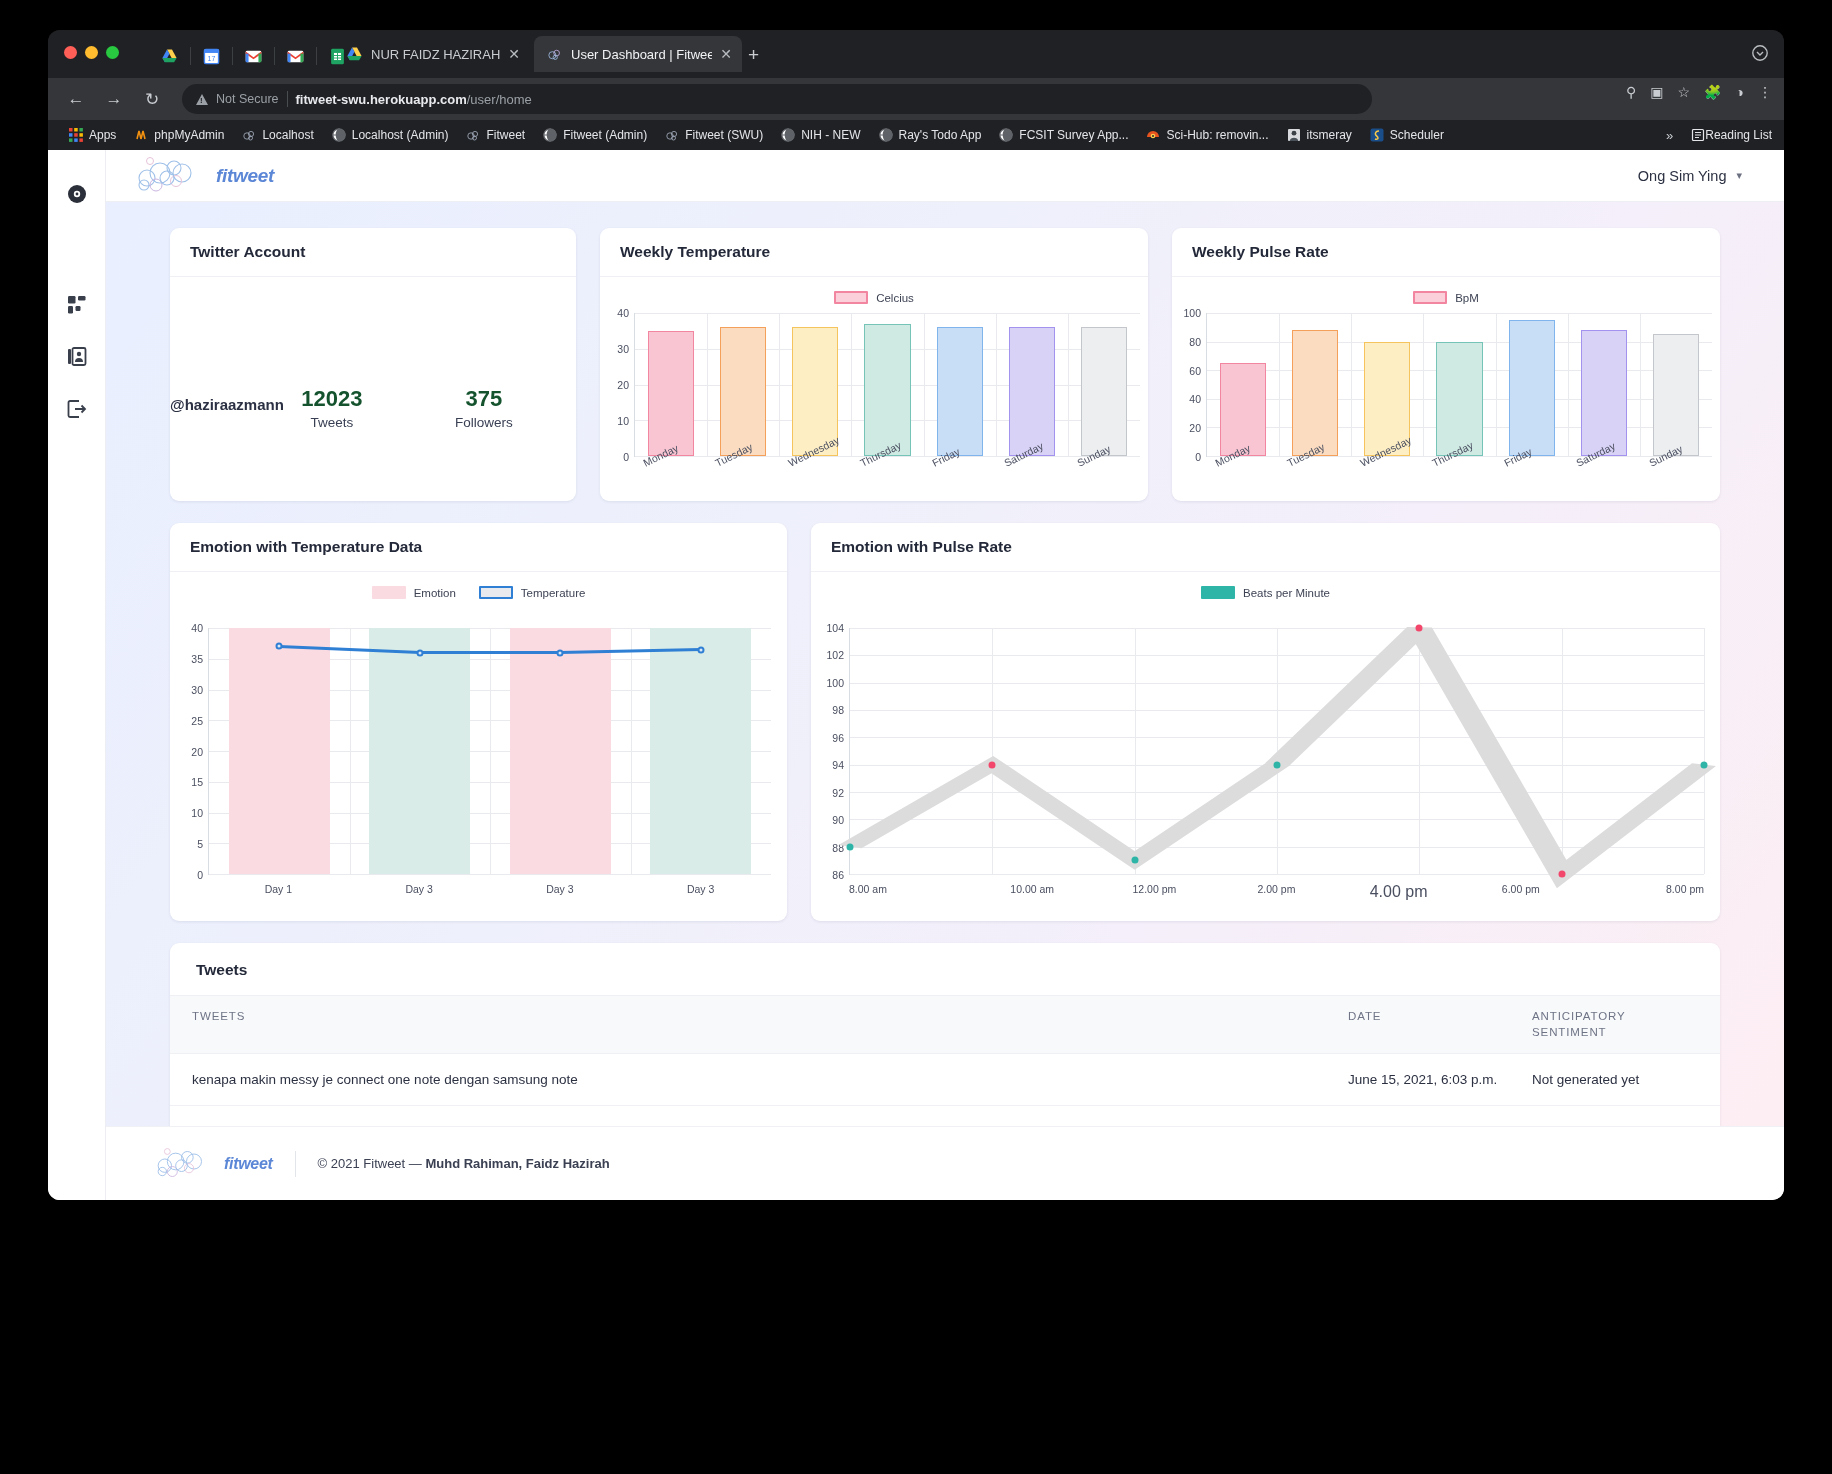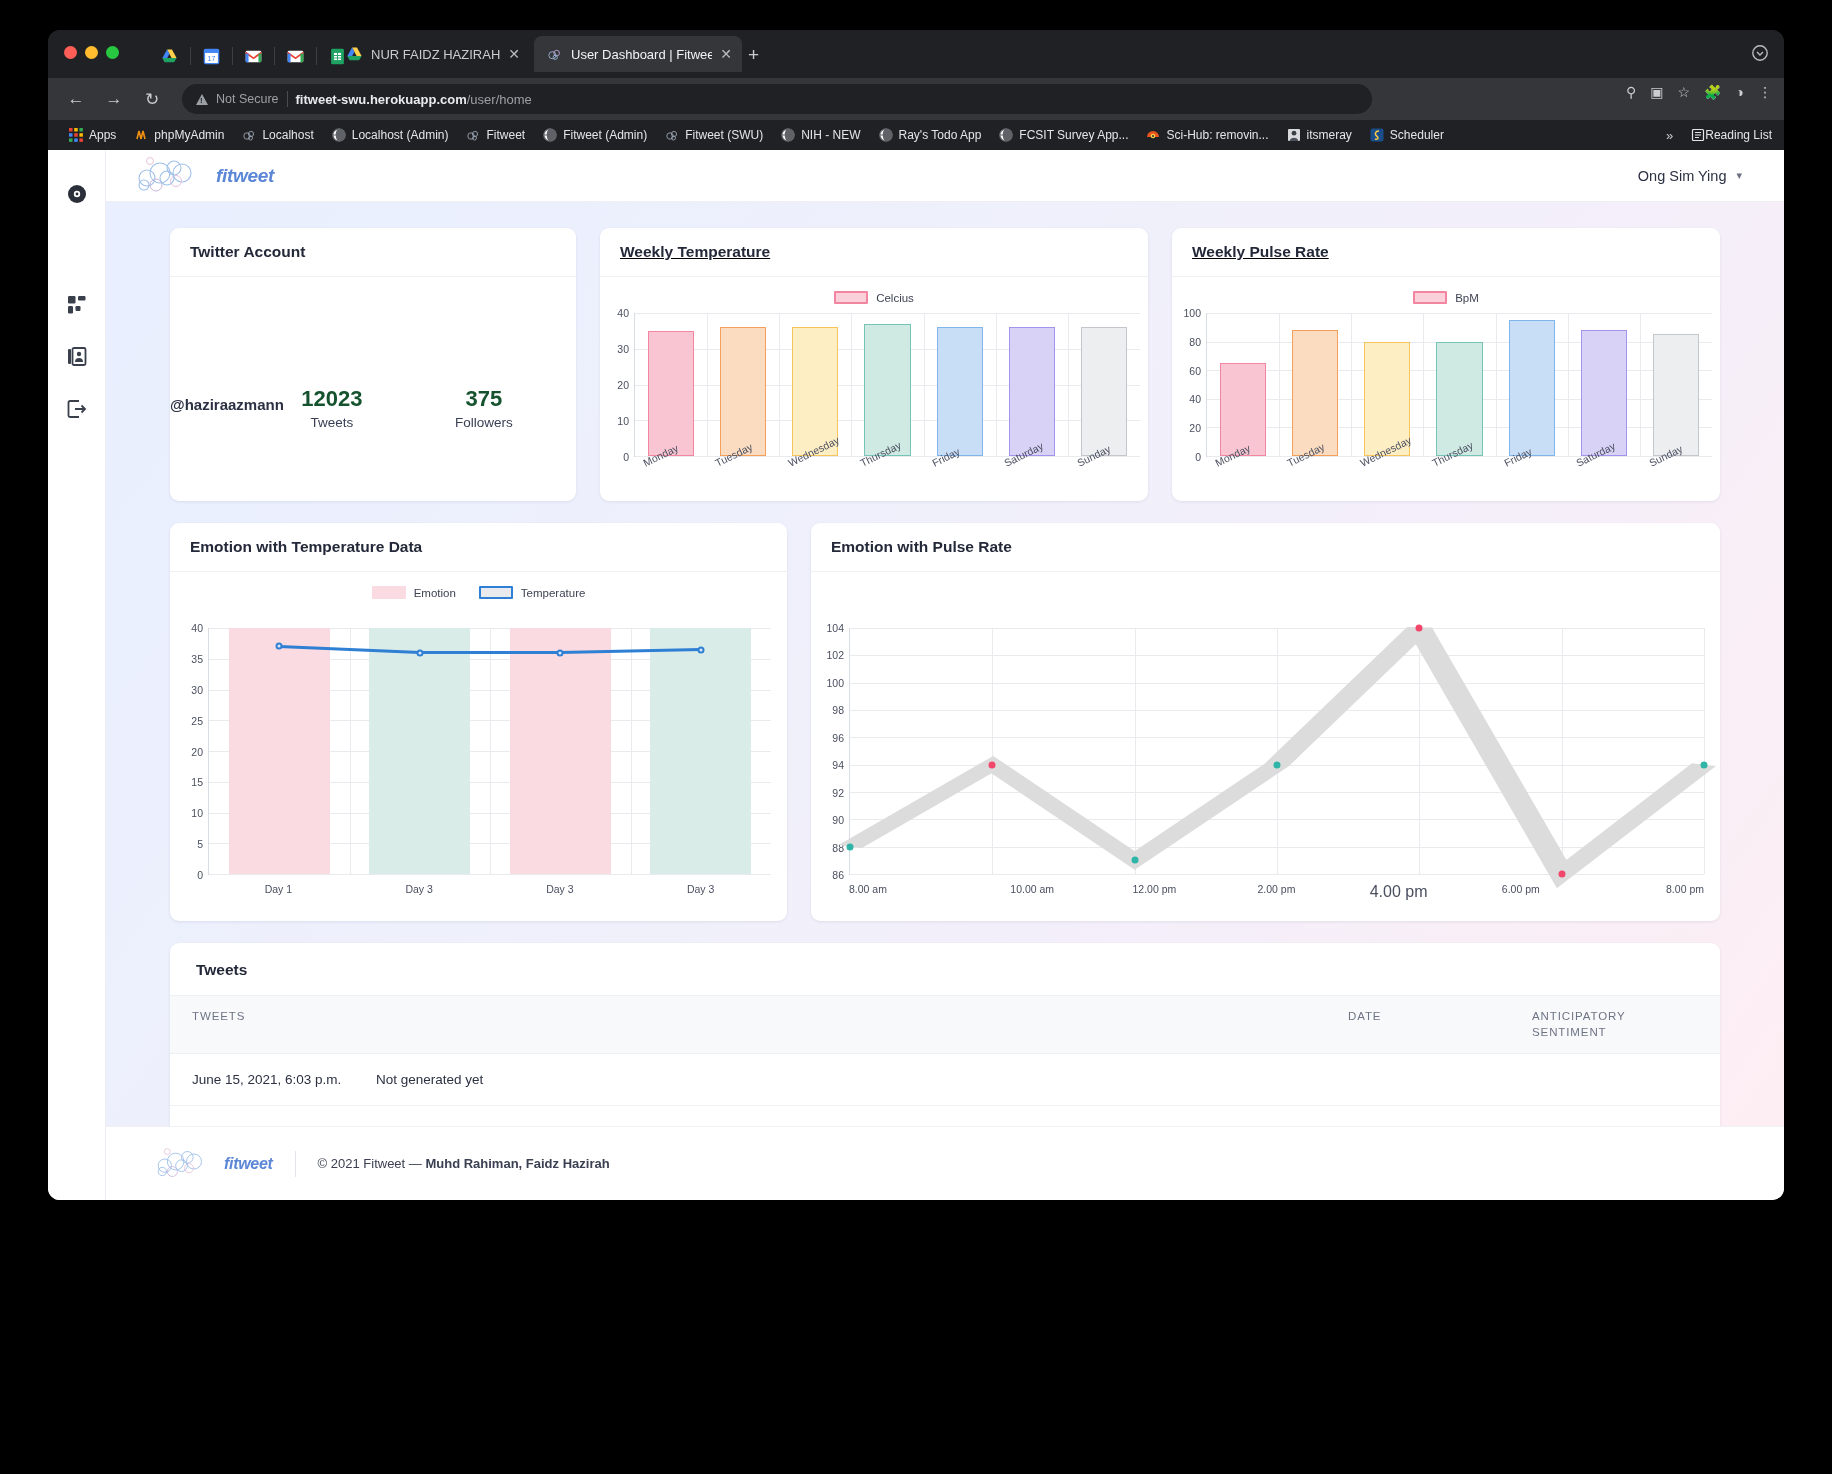--- a/index.html
+++ b/index.html
@@ -125,21 +125,21 @@
   .tw-body { display: flex; align-items: center; padding-top: 16px; }
   .tw-avatar { width: 62px; height: 62px; opacity: 0.08; }
   .tw-handle { margin-top: 14px; font-size: 15px; color: #2b3043; font-weight: 600; }
   .tw-stats { display: flex; gap: 56px; margin-top: 22px; }
   .tw-stat { text-align: center; min-width: 96px; }
   .tw-num { font-size: 22px; font-weight: bold; color: #14532d; }
   .tw-lab { font-size: 13.5px; color: #3a4054; margin-top: 3px; }
 
   
   .chart-card { width: 406px; height: 273px; }
-  .chart-card.wide { flex: 1; text-decoration: underline; }
+  .chart-card.wide { flex: 1; }
 
   .chart-area { position: absolute; inset: 0; }
   .legend { position: absolute; top: 14px; left: 0; right: 0; display: flex; justify-content: center;
             align-items: center; gap: 9px; font-size: 11.5px; color: #3e4354; }
   .legend-box { width: 34px; height: 13px; border-radius: 1px; }
   .legend-item { display:flex; align-items:center; gap:8px; }
 
   .plot { position: absolute; left: 0; right: 8px; top: 36px; bottom: 44px; display: flex; }
   .yaxis { width: 34px; position: relative; }
   .ytick { position: absolute; right: 5px; transform: translateY(-50%); font-size: 10.5px; color: #4a4f60; }
@@ -718,20 +718,26 @@
                       <div class="xlab flat">Day 3</div>
                       <div class="xlab flat">Day 3</div>
                     </div>
                   </div>
               </div>
             </div>
             <div class="card big-card big-right">
               <div class="card-head">Emotion with Pulse Rate</div>
               <div class="card-body">
                 <div class="chart-area" id="chart-emopulse">
+                    <div class="legend">
+                      <div class="legend-item">
+                        <div class="legend-box" style="background: rgb(46, 181, 168);"></div>
+                        <span>Beats per Minute</span>
+                      </div>
+                    </div>
                     <div class="big-plot">
                       <div class="big-yaxis">
                         <div class="ytick" style="top: 100%;">86</div>
                         <div class="ytick" style="top: 88.8889%;">88</div>
                         <div class="ytick" style="top: 77.7778%;">90</div>
                         <div class="ytick" style="top: 66.6667%;">92</div>
                         <div class="ytick" style="top: 55.5556%;">94</div>
                         <div class="ytick" style="top: 44.4444%;">96</div>
                         <div class="ytick" style="top: 33.3333%;">98</div>
                         <div class="ytick" style="top: 22.2222%;">100</div>
@@ -784,20 +790,21 @@
           </div>
 
           <div class="card tweets-card">
             <div class="tweets-title">Tweets</div>
             <div class="thead">
               <div class="th c-tweet">TWEETS</div>
               <div class="th c-date">DATE</div>
               <div class="th c-sent">ANTICIPATORY<br>SENTIMENT</div>
             </div>
             <div class="trow">
+              <div class="td c-tweet">kenapa makin messy je connect one note dengan samsung note</div>
               <div class="td c-date">June 15, 2021, 6:03 p.m.</div>
               <div class="td c-sent">Not generated yet</div>
             </div>
             <div class="trow">
               <div class="td c-tweet">dulu selalu tunggu2 fiesta dengan ija sekarang hm dua minggu lagi la aku tengok hahahahshsh</div>
               <div class="td c-date">June 12, 2021, 9:42 p.m.</div>
               <div class="td c-sent">Not generated yet</div>
             </div>
           </div>
         </div>

